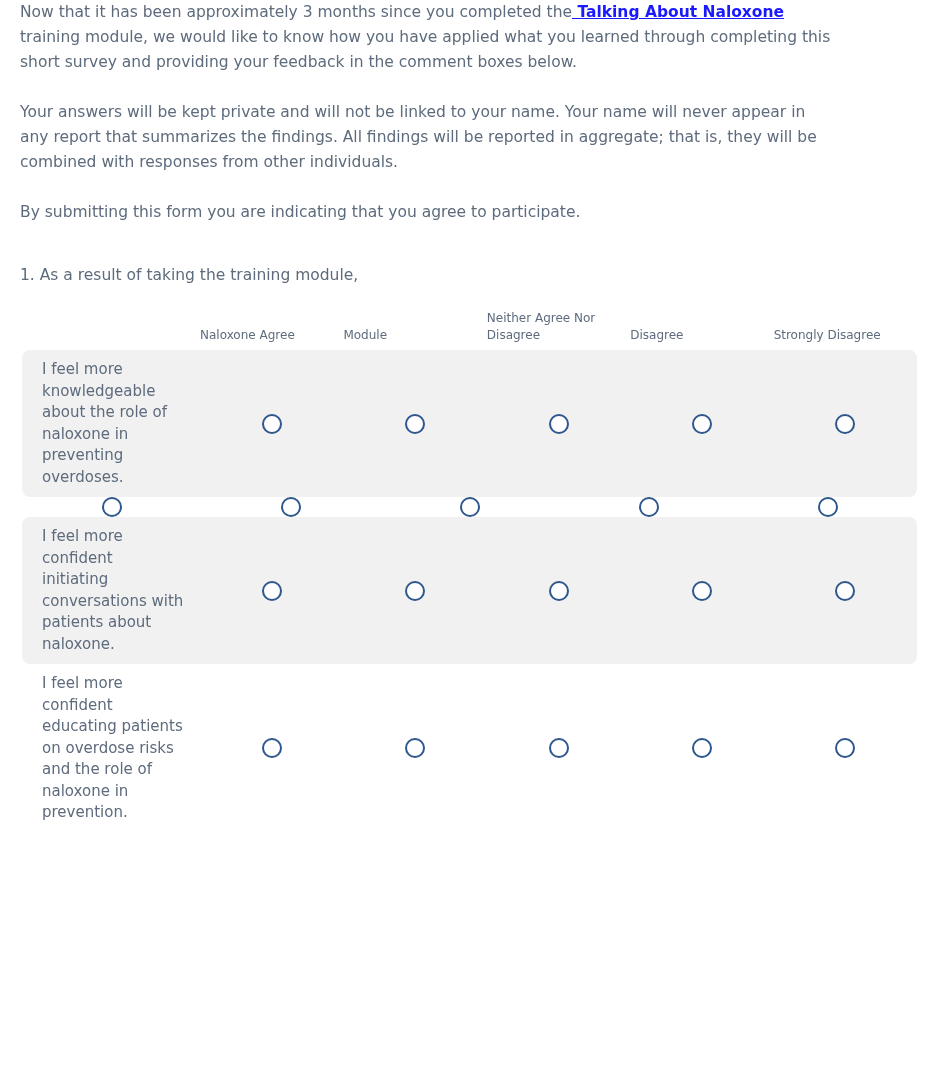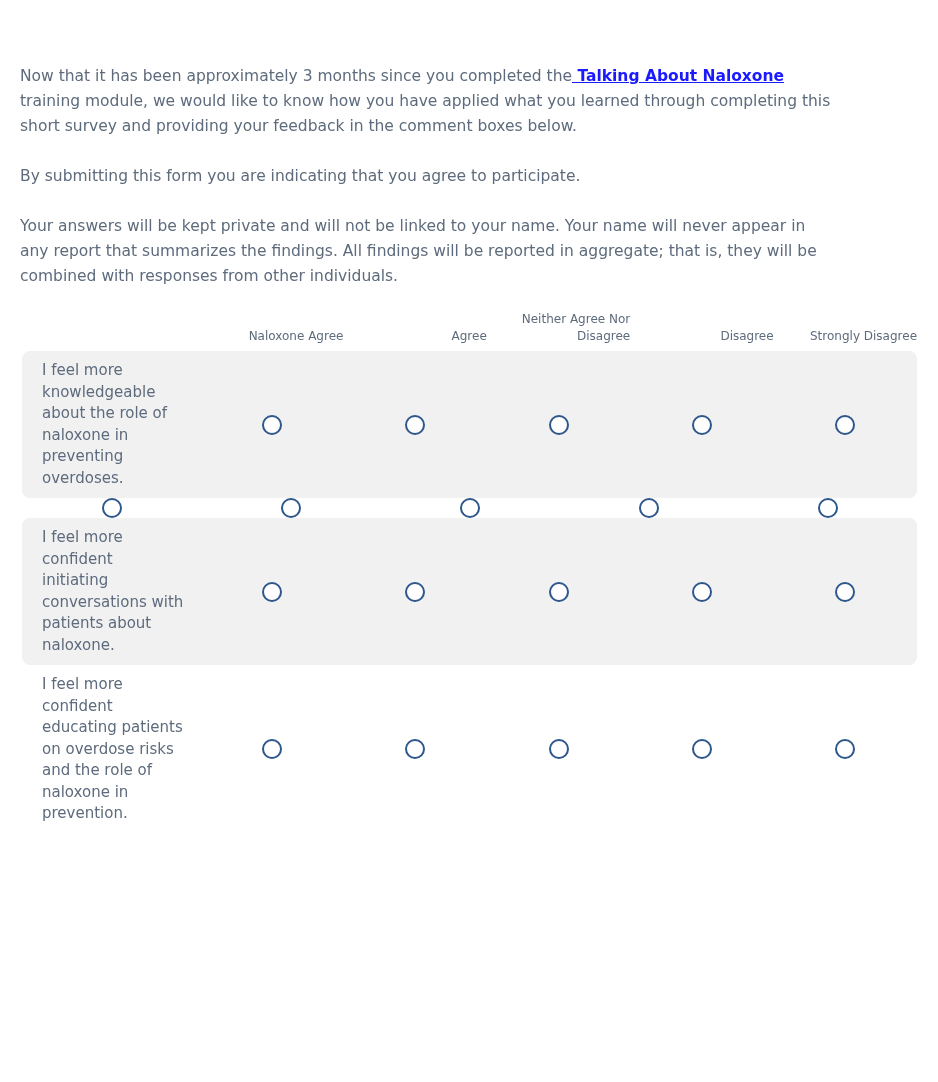--- a/index.html
+++ b/index.html
@@ -16,42 +16,42 @@
     margin: 7px 0 0 0;
     font-size: 20px; line-height: 24px; font-weight: bold;
     letter-spacing: -0.2px;
     color: var(--title-navy, #1e3d6e);
   }
   .para {
     margin: 0;
     font-size: 15.5px; line-height: 25px;
     color: var(--body-slate, #5d6b7c);
   }
-  .p1 { margin-top: 64px; }
+  .p1 { }
   .p2, .p3, .p4 { margin-top: 25px; }
   .link {
     color: var(--link-blue, #1b1aff);
     font-weight: bold;
     text-decoration: underline;
     cursor: pointer;
   }
   .question-title {
     margin-top: 38px;
     font-size: 15.5px; line-height: 25px;
     color: var(--body-slate, #5d6b7c);
   }
 
   .matrix { margin-left: 2px; margin-top: 21px; width: 895px; }
   .m-header {
     display: flex; align-items: flex-end;
     min-height: 41px; padding-bottom: 6px;
   }
   .m-label-spacer, .m-label { width: 178px; flex: none; }
   .m-hcell {
-    flex: 1; text-align: right;
+    flex: 1; text-align: left;
     font-size: 12px; line-height: 17px;
     color: var(--body-slate, #5d6b7c);
   }
   .m-row { display: flex; border-radius: 8px; }
   .m-row.gray { background: var(--row-stripe, #f1f1f2); }
   .m-label {
     padding: 9px 4px 9px 20px;
     font-size: 15px; line-height: 21.5px;
     color: var(--body-slate, #5d6b7c);
   }
@@ -68,33 +68,34 @@
 <body>
 
 <div class="page">
 
 
   <p class="para p1"><span>Now that it has been approximately 3 months since you completed the</span><a class="link"> Talking About Naloxone</a><span class="preline">
 training module, we would like to know how you have applied what you learned through completing this
 short survey and providing your feedback in the comment boxes below.</span></p>
 
 
-  <p class="para p4 preline">By submitting this form you are indicating that you agree to participate.</p>
-
   <p class="para p3 preline">Your answers will be kept private and will not be linked to your name. Your name will never appear in
 any report that summarizes the findings. All findings will be reported in aggregate; that is, they will be
 combined with responses from other individuals.</p>
 
+  <p class="para p4 preline">By submitting this form you are indicating that you agree to participate.</p>
+
+  <div class="question-title">1. As a result of taking the training module,</div>
 
   <div class="matrix">
 
     <div class="m-header">
       <div class="m-label-spacer"></div>
       <div class="m-hcell preline">Naloxone Agree</div>
-      <div class="m-hcell preline">Agree</div>
+      <div class="m-hcell preline">Module</div>
       <div class="m-hcell preline">Neither Agree Nor
 Disagree</div>
       <div class="m-hcell preline">Disagree</div>
       <div class="m-hcell preline">Strongly Disagree</div>
     </div>
 
     <div class="m-row gray">
       <div class="m-label preline">I feel more
 knowledgeable
 about the role of

